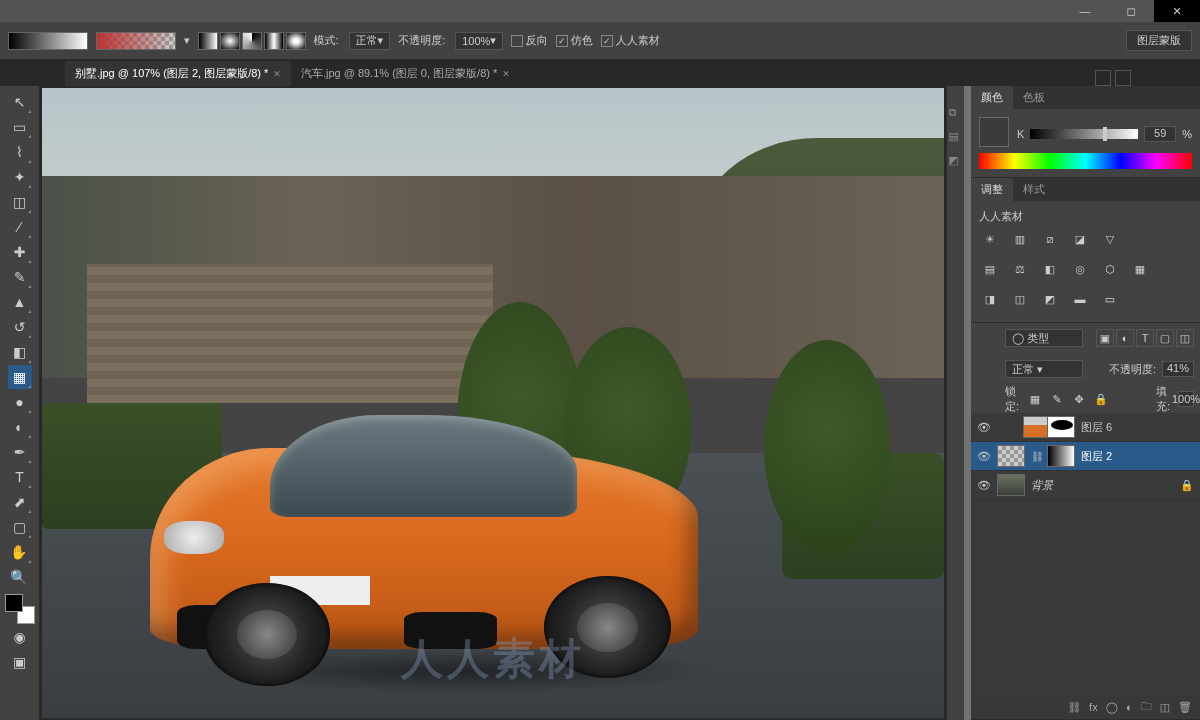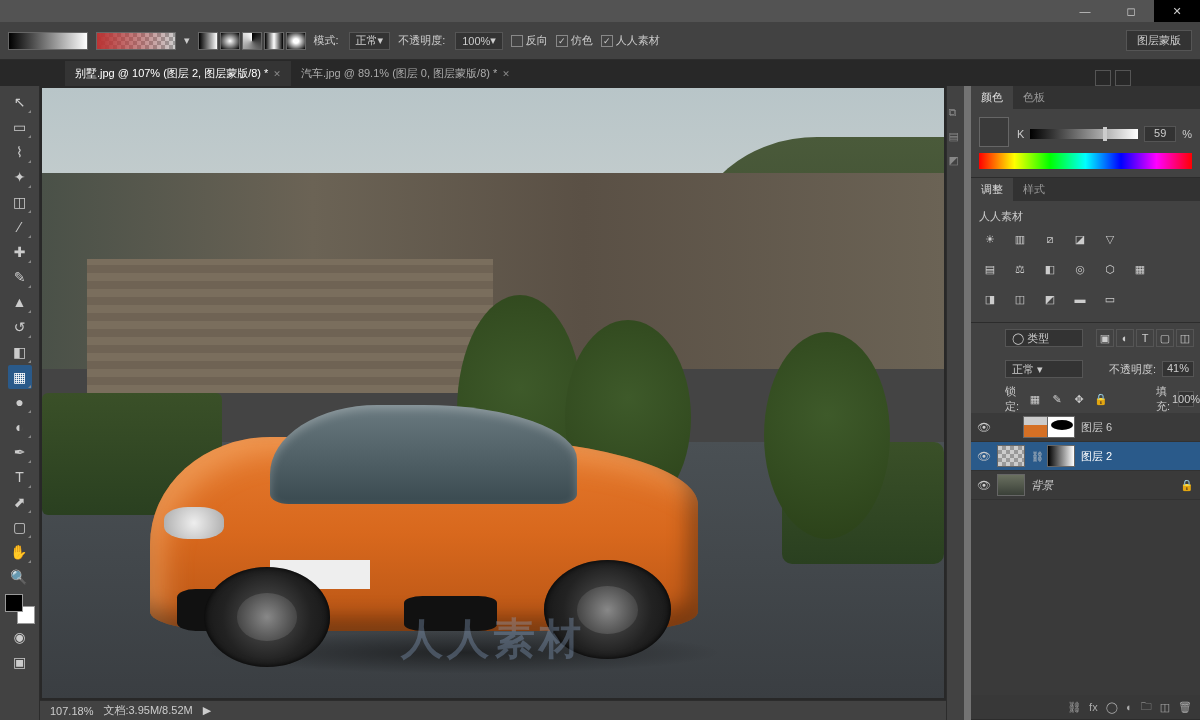--- a/index.html
+++ b/index.html
@@ -237,25 +237,20 @@
             <div class="headl"></div>
             <div class="grill"></div>
             <div class="grill2"></div>
             <div class="plate"></div>
             <div class="wheel wf"></div>
             <div class="wheel wr"></div>
           </div>
           <div class="watermark">人人素材</div>
         </div>
       </div>
-      <div class="statusbar">
-        <span>107.18%</span>
-        <span>文档:3.95M/8.52M</span>
-        <span>▶</span>
-      </div>
     </div>
 
     <div class="rightcol">
       <span>⧉</span>
       <span>▤</span>
       <span>◩</span>
     </div>
 
     <div class="panels">
 

